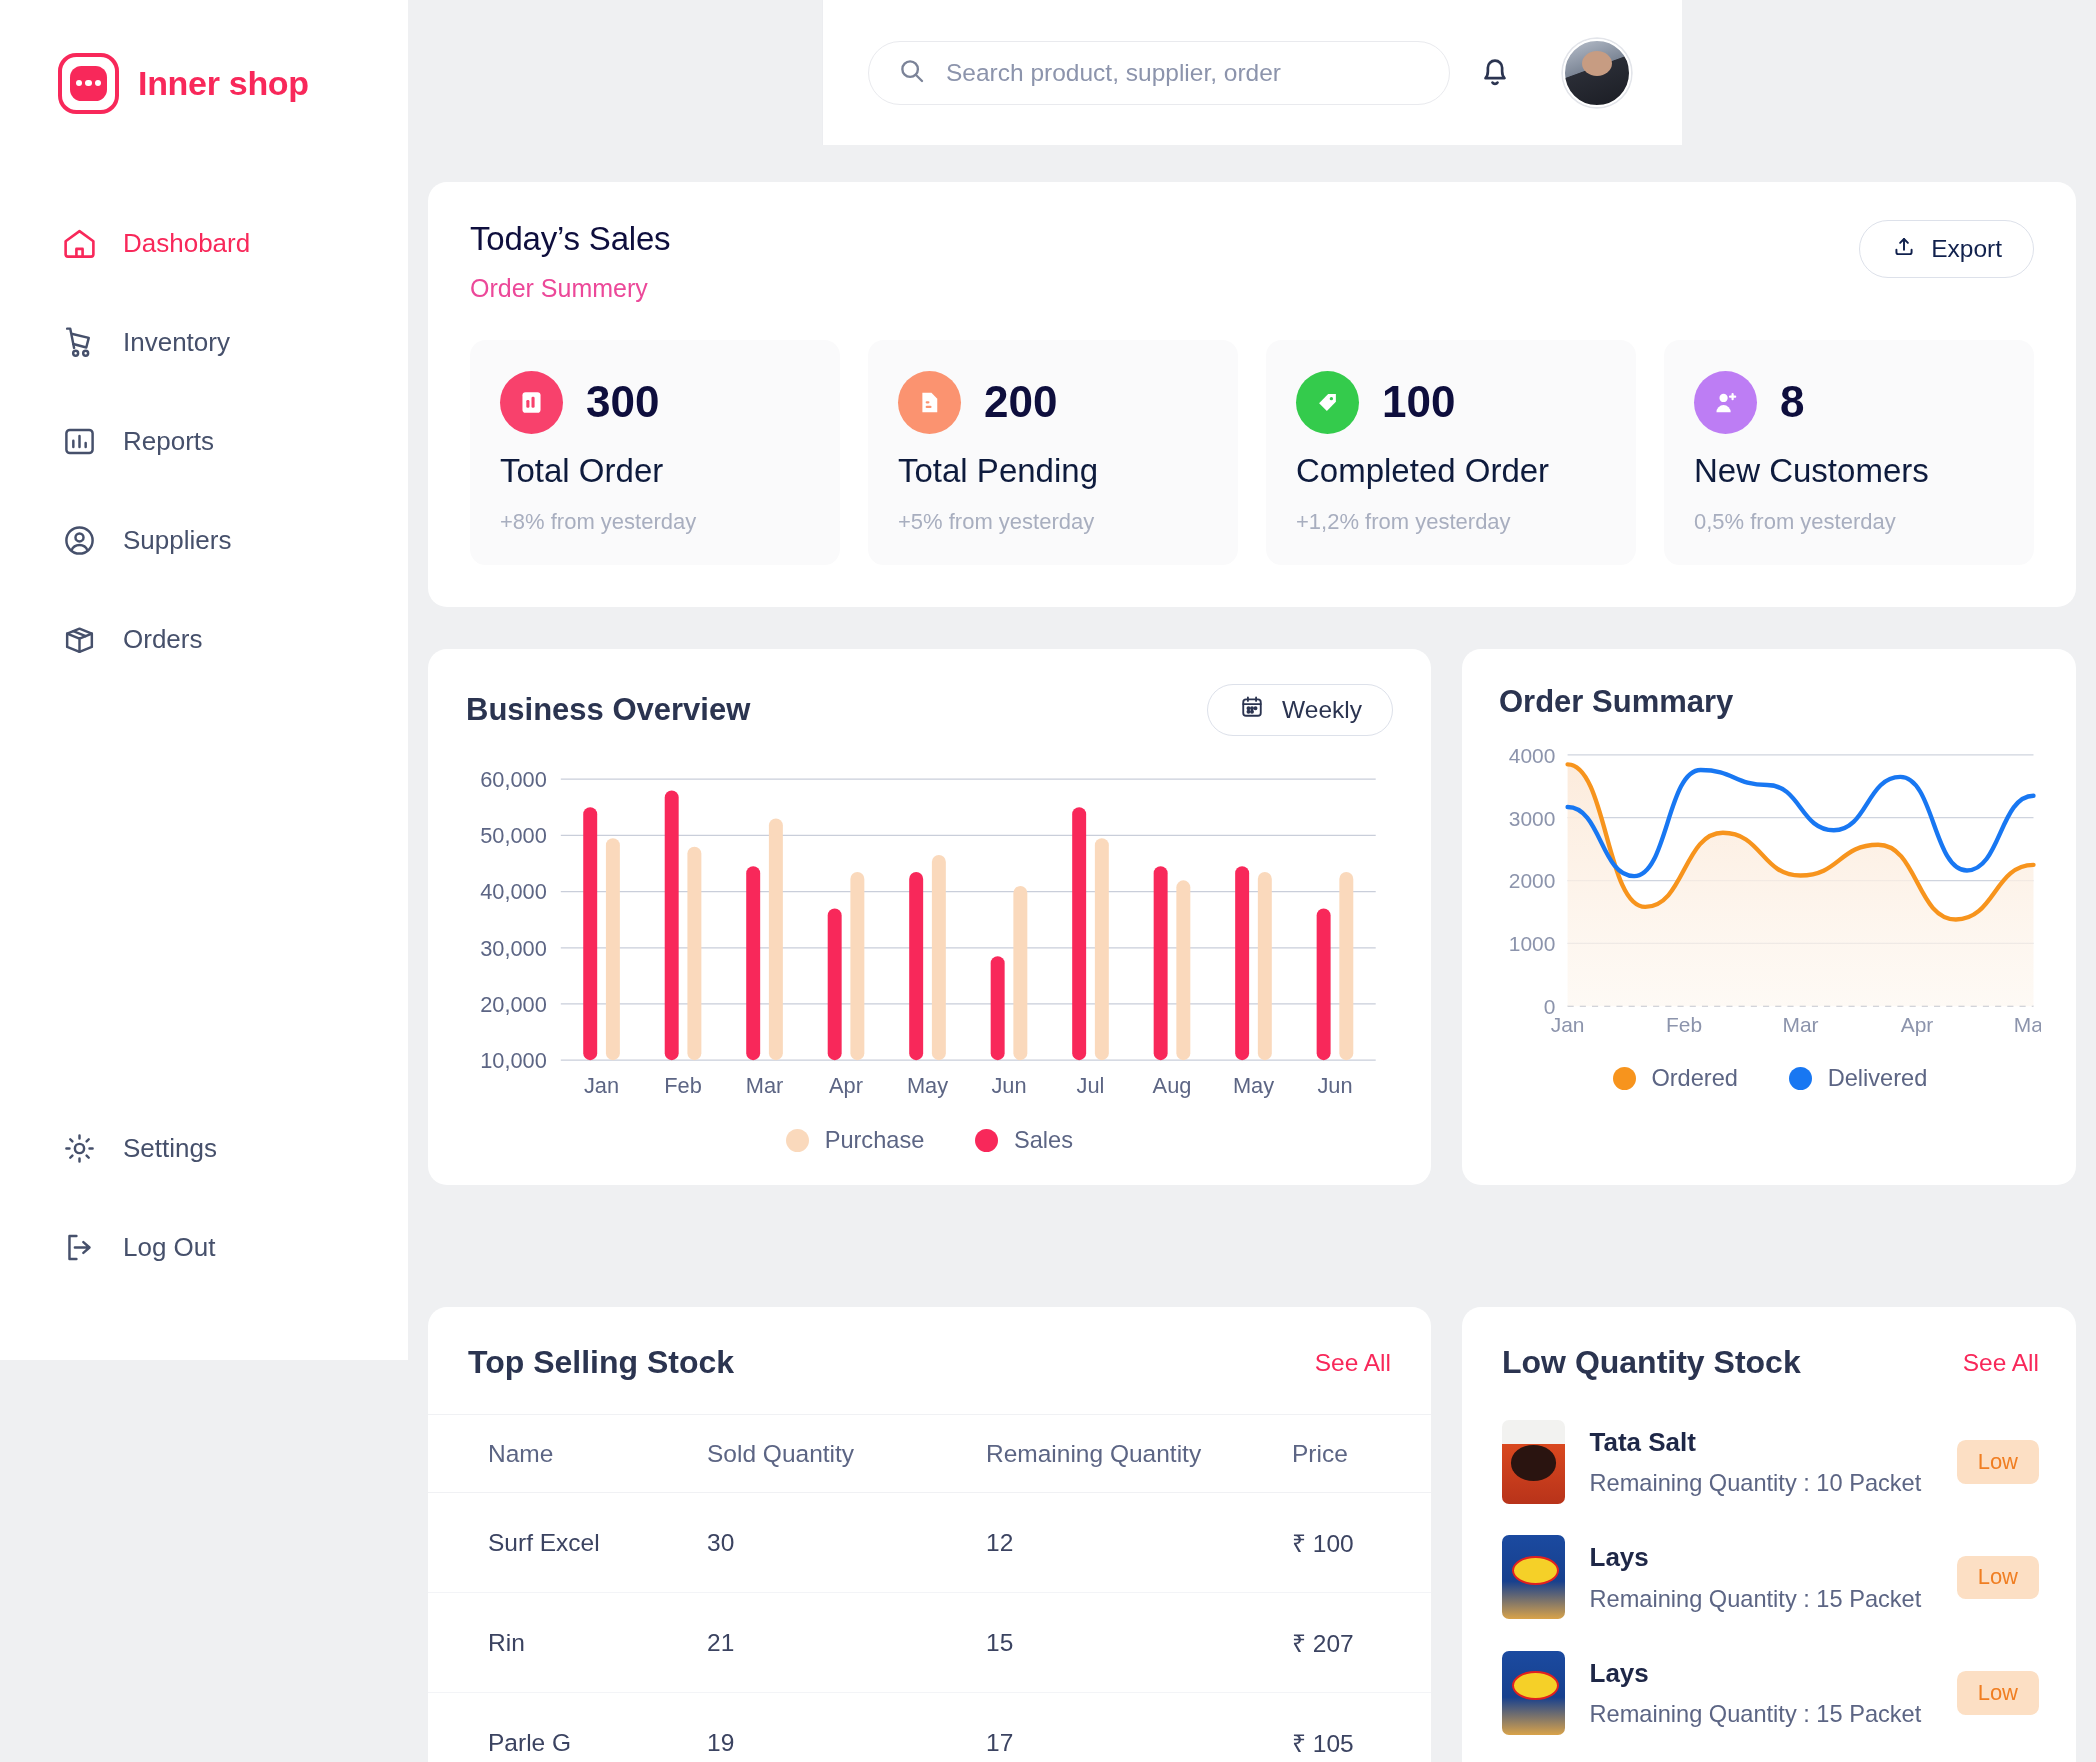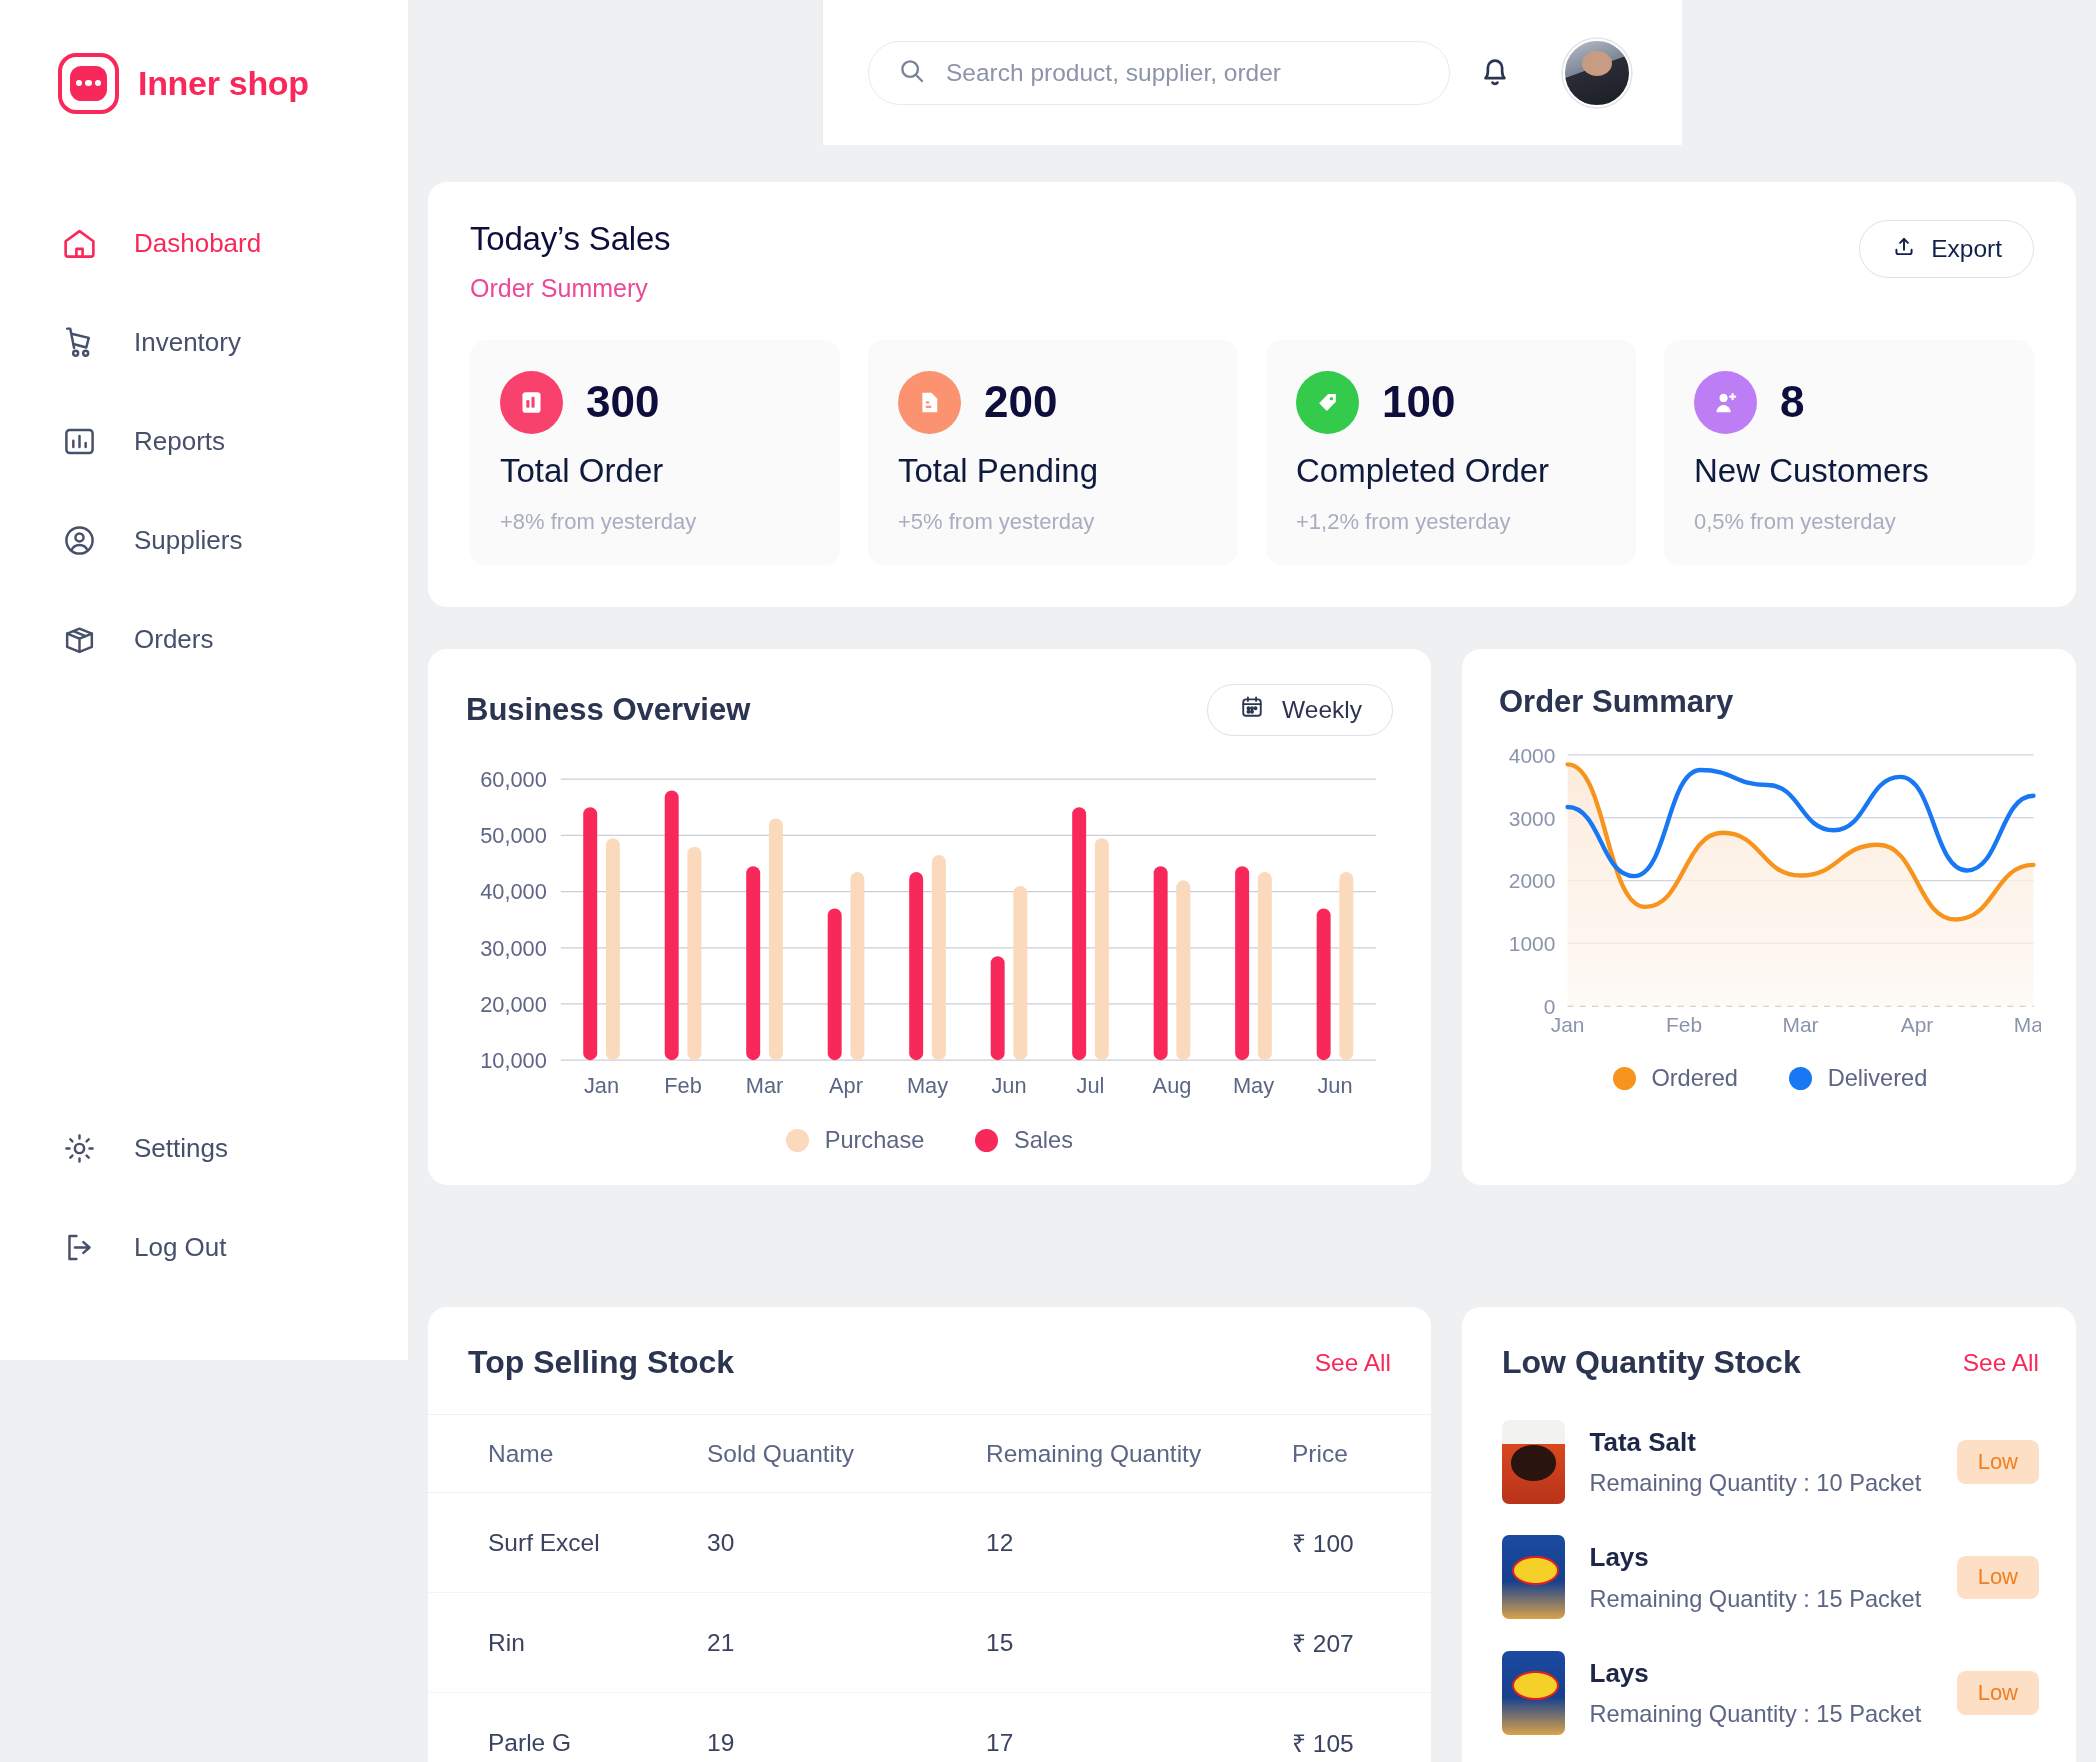--- a/index.html
+++ b/index.html
@@ -27,21 +27,21 @@
   }
   .brand-inner {
     width: 37px; height: 35px; border-radius: 11.4px; background: #F8285A;
     display: flex; align-items: center; justify-content: center; gap: 3.5px;
   }
   .brand-inner i { width: 6.1px; height: 6.1px; border-radius: 50%; background: #fff; display:block; }
   .brand-name { font-size: 34px; font-weight: 700; color: #F8285A; letter-spacing: -0.3px; }
 
   .nav { margin-top: 80px; display: flex; flex-direction: column; }
   .nav-item {
-    display: flex; align-items: center; gap: 36px;
+    display: flex; align-items: center; gap: 25px;
     padding: 0 0 0 61px; height: 99px;
     color: #46506B; font-size: 26px; cursor: pointer;
   }
   .nav-item.active { color: #F8285A; }
   .nav-ico { width: 37px; height: 37px; flex: 0 0 37px; display: flex; align-items: center; justify-content: center; }
   .nav-ico svg { width: 37px; height: 37px; display: block; }
 
   .nav-bottom { margin-top: auto; padding-bottom: 63px; display: flex; flex-direction: column; }
 
   

